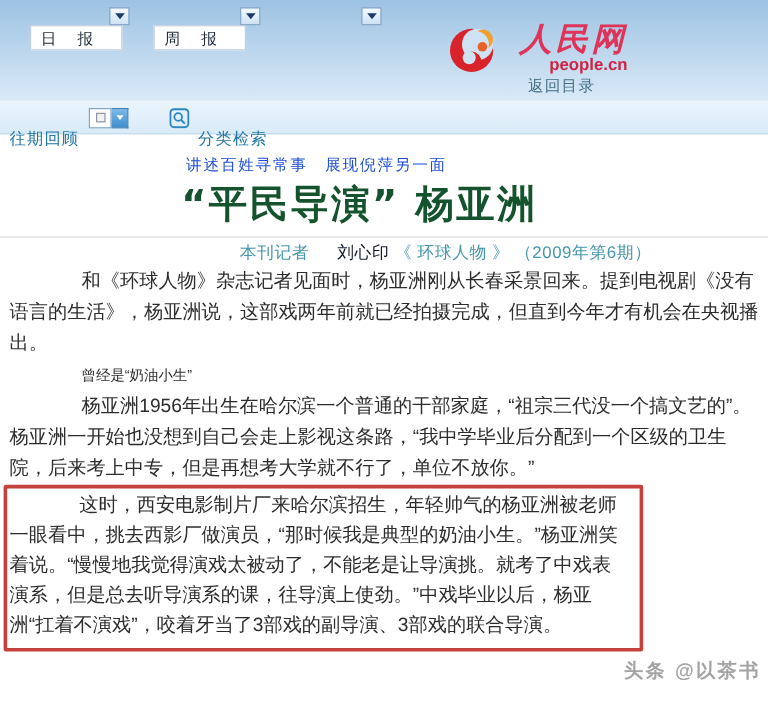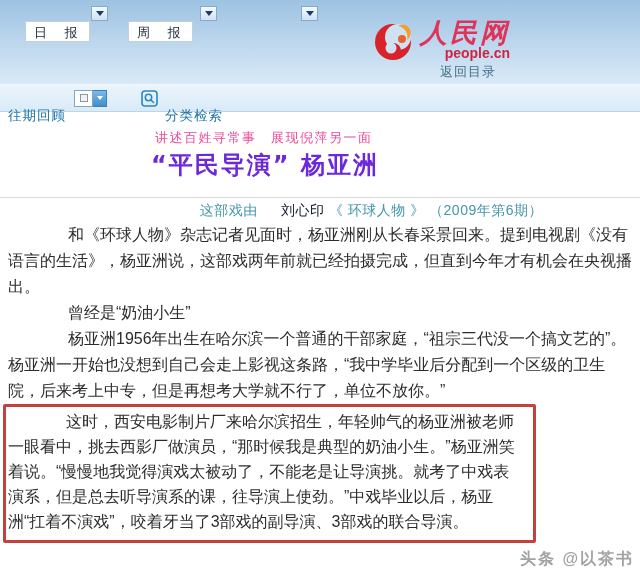--- a/index.html
+++ b/index.html
@@ -7,37 +7,37 @@
     width:640px;height:584px;position:relative;overflow:hidden;
     background:#ffffff;
     font-family:"Liberation Sans",sans-serif;
   }
   
   .header{
     position:absolute;left:0;top:0;width:640px;height:84px;
     background:linear-gradient(180deg,#9dc2e2 0%,#b9d4ec 45%,#d9eaf7 100%);
   }
   .select-box{
-    position:absolute;top:21px;height:21px;width:65px;
+    position:absolute;top:21px;height:21px;width:77px;
     background:#fff;border:1px solid #c2cfdd;
     font-size:13px;color:#1c2a3a;line-height:21px;
     padding-left:8px;letter-spacing:7px;box-sizing:border-box;
   }
   .arrow-btn{
     position:absolute;top:6px;width:17px;height:15px;
     background:linear-gradient(180deg,#f4faff,#cfe2f4);
     border:1px solid #8aa8c8;box-sizing:border-box;
     display:flex;align-items:center;justify-content:center;cursor:pointer;
   }
   .tri-down{
     width:0;height:0;border-left:4px solid transparent;
     border-right:4px solid transparent;border-top:5px solid #1d3a6b;
   }
   .logo{position:absolute;left:372px;top:18px;display:flex;}
-  .logo-text{margin-left:4px;}
+  .logo-text{margin-left:17px;}
   .logo-cn{
     font-size:27px;font-weight:bold;color:#e0335a;
     letter-spacing:3px;line-height:30px;font-style:italic;
   }
   .logo-en{
     font-size:14px;font-weight:bold;color:#cf2445;
     text-align:right;line-height:14px;margin-top:-2px;
   }
   .back-link{
     position:absolute;left:440px;top:63px;font-size:13px;color:#456f86;
@@ -64,41 +64,41 @@
     border:1px solid #3e7fb4;border-left:none;box-sizing:border-box;
     display:flex;align-items:center;justify-content:center;
   }
   .picker-btn .tri{
     width:0;height:0;border-left:3.5px solid transparent;
     border-right:3.5px solid transparent;border-top:4px solid #ffffff;
   }
   .search-icon-wrap{margin-left:34px;margin-right:7px;display:flex;align-items:center;cursor:pointer;}
   
   .kicker{
-    position:absolute;left:155px;top:129px;font-size:13px;color:#ec4899;
+    position:absolute;left:155px;top:129px;font-size:13px;color:#1d4ed8;
     letter-spacing:1.5px;
   }
   .page-title{
-    position:absolute;left:151px;top:149px;font-size:24px;font-weight:bold;
-    color:#6d28d9;letter-spacing:2px;font-family:"DejaVu Sans","Liberation Sans",sans-serif;
+    position:absolute;left:151px;top:149px;font-size:32px;font-weight:bold;
+    color:#14532d;letter-spacing:2px;font-family:"DejaVu Sans","Liberation Sans",sans-serif;
   }
   .title-rule{
     position:absolute;left:0;top:197px;width:640px;height:1px;background:#d9d9d9;
   }
   .byline{
     position:absolute;left:0;top:202px;width:543px;text-align:right;
     font-size:14px;color:#4496ab;letter-spacing:0.5px;
   }
   .byline .author{color:#0f172a;cursor:pointer;}
   .article-body{
     position:absolute;left:8px;top:222px;width:624px;
     font-size:16px;line-height:26px;color:#2c2c2c;
   }
   .article-body p{margin:0;text-indent:60px;}
-  .subhead{margin:0;text-indent:60px;font-size:16px;color:#2c2c2c;}
+  .subhead{margin:0;text-indent:60px;font-size:12px;color:#2c2c2c;}
   .highlight-box{
     border:3px solid #c4413e;border-radius:2px;
     margin:0 96px 0 -5px;padding:2px 12px 6px 2px;
     line-height:25px;
   }
   .highlight-box p{text-indent:58px;}
   .watermark{
     position:absolute;right:6px;top:549px;font-size:16px;font-weight:bold;
     color:#a3a3a3;letter-spacing:2px;text-shadow:0 1px 0 #ffffff;
   }
@@ -164,21 +164,21 @@
   <span class="tb-label">分类检索</span>
 </div>
 
 <div class="kicker">讲述百姓寻常事　展现倪萍另一面</div>
 
 <h1 class="page-title" style="margin:0;">“平民导演” 杨亚洲</h1>
 
 <div class="title-rule"></div>
 
 <div class="byline">
-  <span>这部戏由</span>
+  <span>本刊记者</span>
   <span>　</span>
   <span class="author">刘心印</span>
   <span>《 环球人物 》</span>
   <span>（2009年第6期）</span>
 </div>
 
 <div class="article-body">
   <p>和《环球人物》杂志记者见面时，杨亚洲刚从长春采景回来。提到电视剧《没有语言的生活》，杨亚洲说，这部戏两年前就已经拍摄完成，但直到今年才有机会在央视播出。</p>
   <p class="subhead">曾经是“奶油小生”</p>
   <p>杨亚洲1956年出生在哈尔滨一个普通的干部家庭，“祖宗三代没一个搞文艺的”。杨亚洲一开始也没想到自己会走上影视这条路，“我中学毕业后分配到一个区级的卫生院，后来考上中专，但是再想考大学就不行了，单位不放你。”</p>

